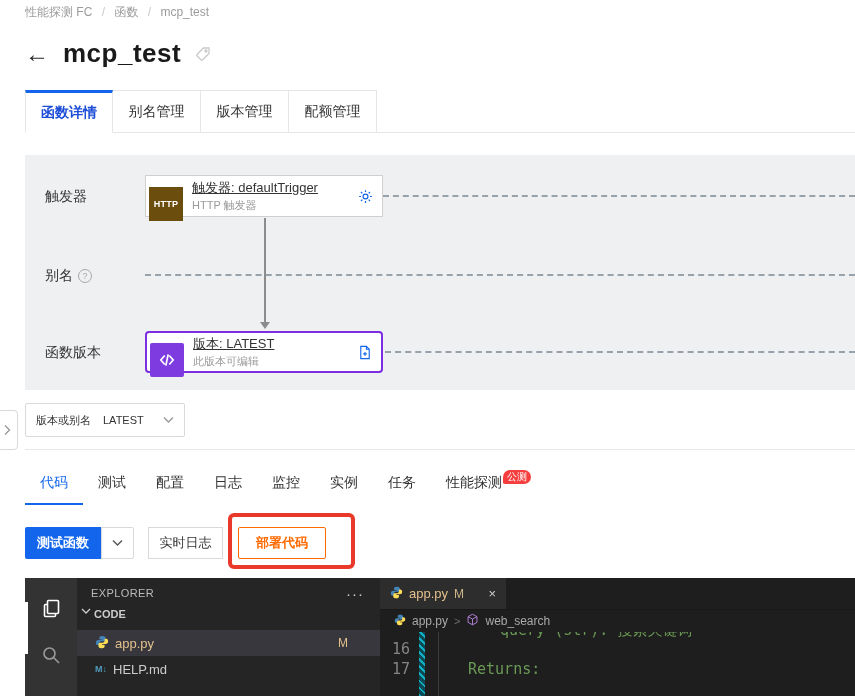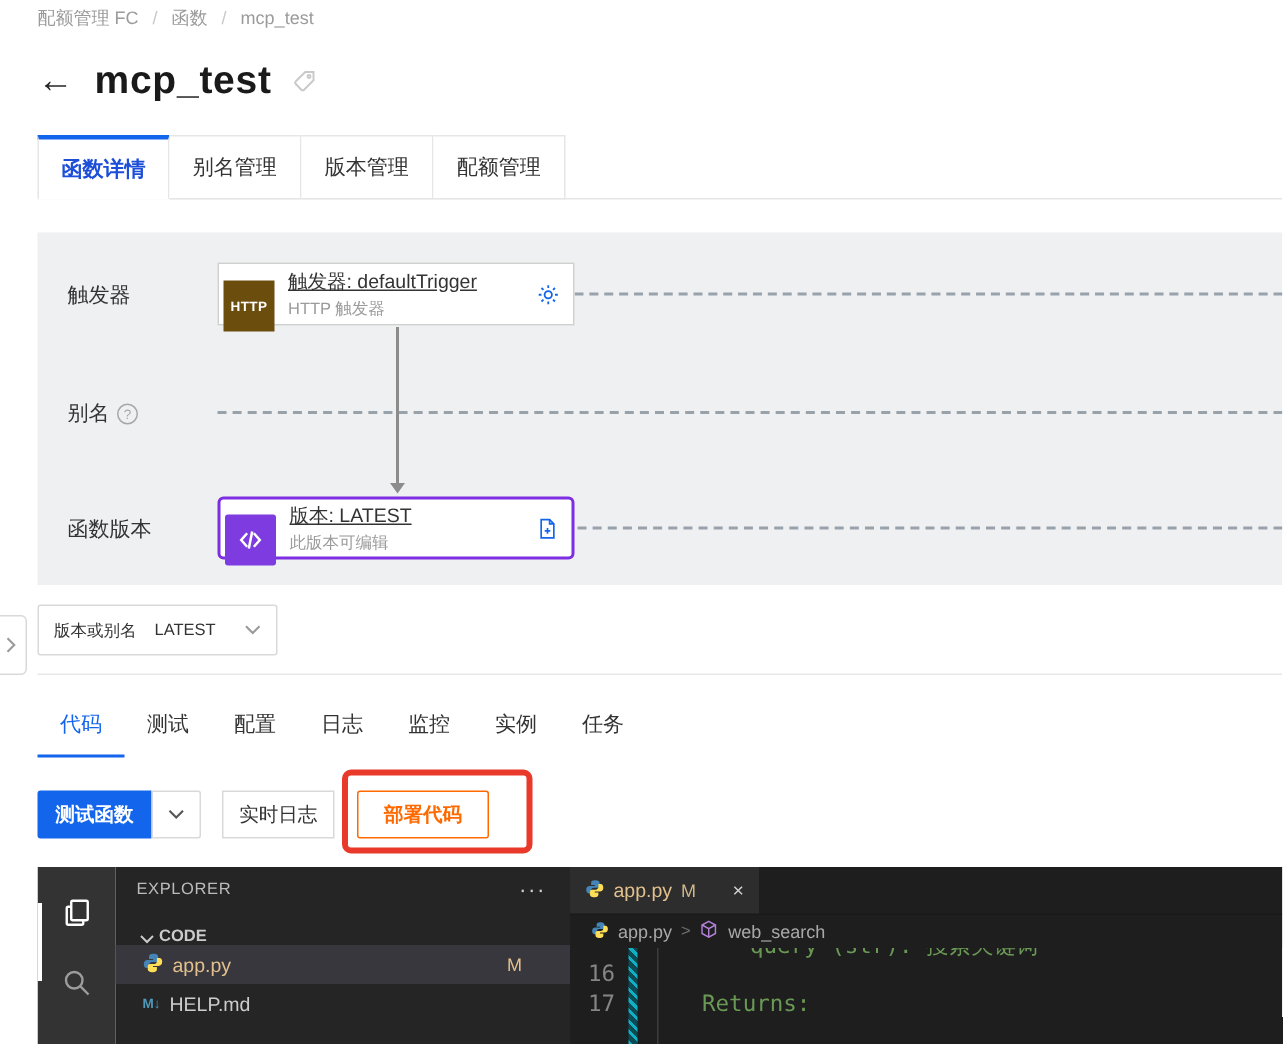--- a/index.html
+++ b/index.html
@@ -80,21 +80,21 @@
   .vs-menu-item { padding:0 9px; cursor:pointer; }
   .vs-window-title { margin-left:auto; font-size:12px; color:#c5c5c5; white-space:nowrap; }
   .vs-body { flex:1; display:flex; min-height:0; }
   .vs-activitybar { flex:0 0 52px; background:#333333; position:relative; display:flex; flex-direction:column; align-items:center; }
   .vs-active-indicator { position:absolute; left:0; top:24px; width:3px; height:52px; background:#ffffff; }
   .vs-act-icon { width:100%; height:46px; display:flex; align-items:center; justify-content:center; cursor:pointer; }
   .vs-sidebar { flex:0 0 303px; background:#252526; color:#cccccc; display:flex; flex-direction:column; overflow:hidden; }
   .vs-sidebar-header { flex:0 0 30px; display:flex; align-items:center; padding:0 14px; font-size:11px;
                        color:#bbbbbb; letter-spacing:.4px; }
   .vs-more { margin-left:auto; font-size:15px; color:#cccccc; letter-spacing:1px; cursor:pointer; padding-right:2px; }
-  .vs-section { flex:0 0 22px; display:flex; align-items:flex-end; gap:3px; padding:0 16px; font-size:11px;
+  .vs-section { flex:0 0 22px; display:flex; align-items:flex-start; gap:3px; padding:0 4px; font-size:11px;
                 font-weight:bold; color:#cccccc; cursor:pointer; }
   .vs-file-row { flex:0 0 26px; display:flex; align-items:center; gap:6px; padding:0 12px 0 18px; font-size:13px;
                  color:#cccccc; cursor:pointer; }
   .vs-file-row.selected { background:#37373d; color:#e2c08d; }
   .vs-file-badge { margin-left:auto; margin-right:20px; color:#e2c08d; font-size:12px; }
   .md-glyph { color:#519aba; font-size:9px; font-weight:bold; }
   .vs-main { flex:1; background:#1e1e1e; display:flex; flex-direction:column; min-width:0; }
   .vs-tabstrip { flex:0 0 32px; background:#1e1e1e; display:flex; border-bottom:1px solid #191919; }
   .vs-tab { width:126px; background:#2d2d2d; display:flex; align-items:center; gap:6px; padding:0 10px;
             font-size:13px; color:#e2c08d; cursor:pointer; }
@@ -109,21 +109,21 @@
   .indent-guide { position:absolute; left:58px; top:0; bottom:0; width:1px; background:#3d3d3d; }
   .line-num { position:absolute; color:#858585; width:22px; text-align:right; }
   .code-green { position:absolute; color:#6a9955; white-space:nowrap; }
 </style>
 </head>
 <body>
 
 <div id="root">
 
   <div class="breadcrumb">
-    <span>配额管理 FC</span>
+    <span>性能探测 FC</span>
     <span class="sep">/</span>
     <span>函数</span>
     <span class="sep">/</span>
     <span>mcp_test</span>
   </div>
 
   <div class="title-row">
     <span class="back-icon">←</span>
     <span class="page-title">mcp_test</span>
     <span class="tag-icon">
@@ -214,20 +214,23 @@
   <div class="divider2"></div>
 
   <div class="tabs-secondary">
     <div class="stab active">代码</div>
     <div class="stab">测试</div>
     <div class="stab">配置</div>
     <div class="stab">日志</div>
     <div class="stab">监控</div>
     <div class="stab">实例</div>
     <div class="stab">任务</div>
+    <div class="stab">
+      <span>性能探测</span><span class="beta-badge">公测</span>
+    </div>
   </div>
 
   <div class="btn btn-test">测试函数</div>
   <div class="btn btn-caret">
     <svg width="11" height="8" viewBox="0 0 11 8" fill="none" stroke="#555555" stroke-width="1.4">
       <path d="M1 1.5l4.5 4.5L10 1.5"></path>
     </svg>
   </div>
   <div class="btn btn-livelog">实时日志</div>
   <div class="btn btn-deploy">部署代码</div>

